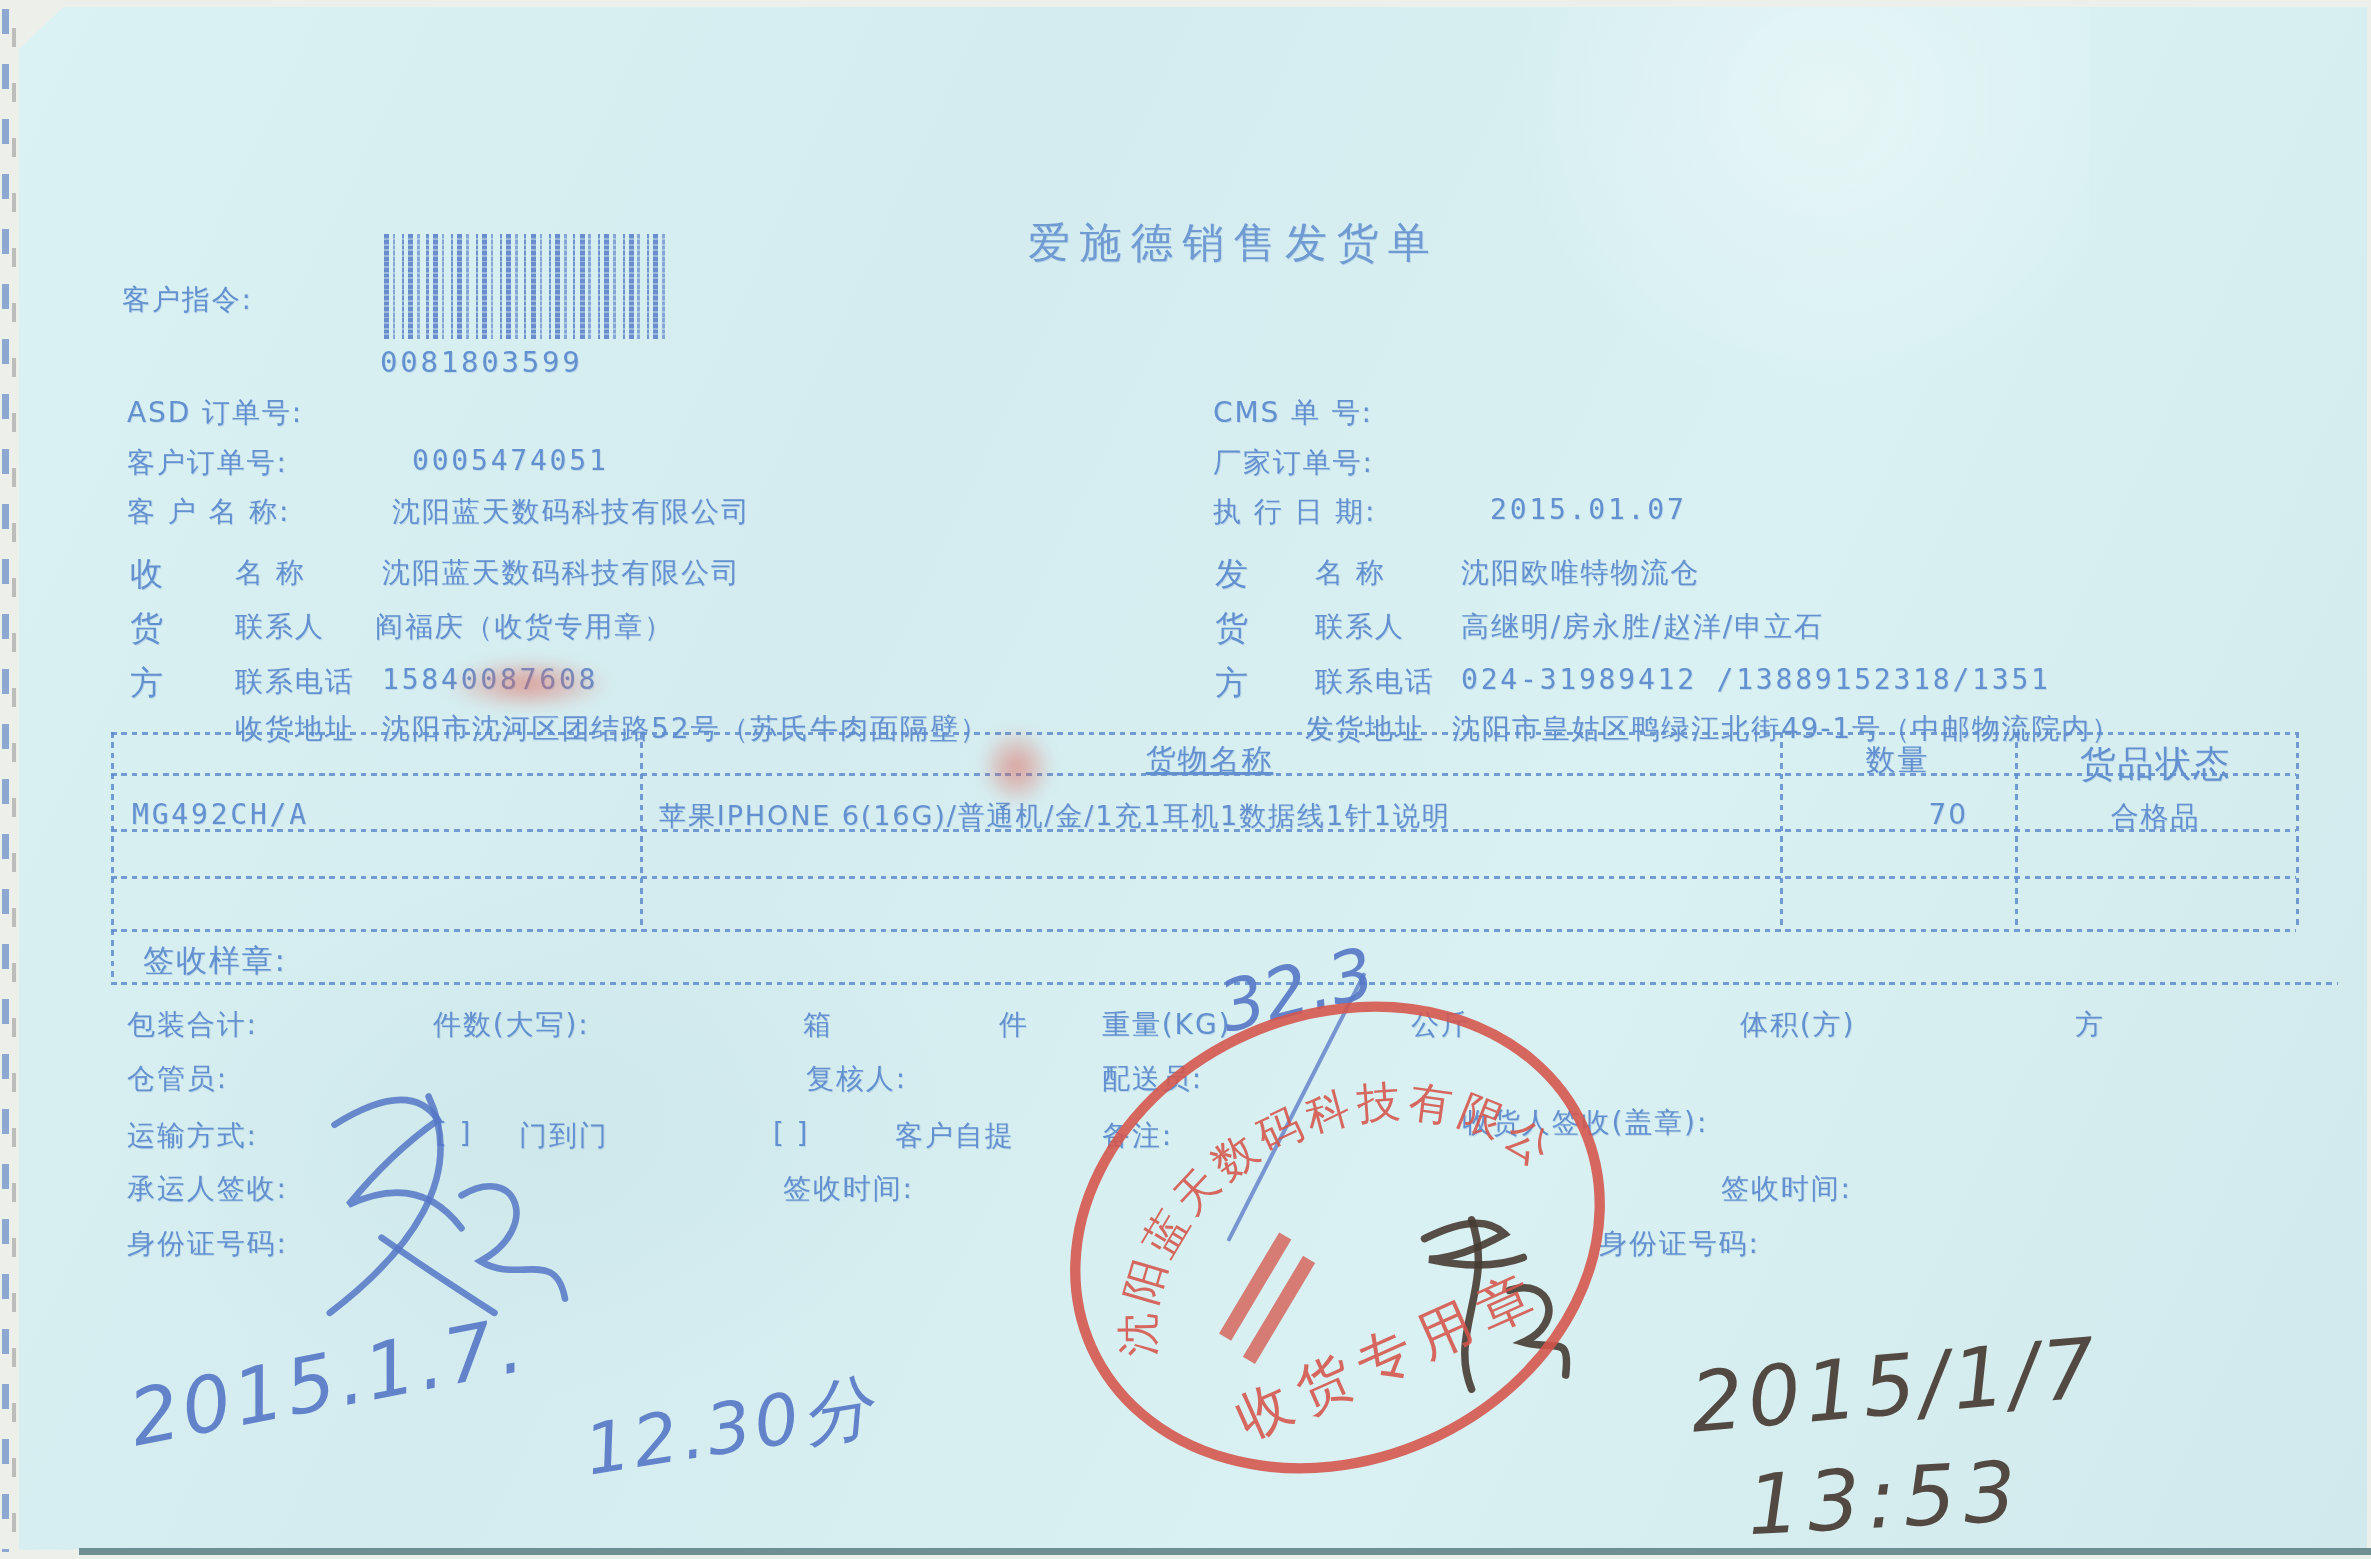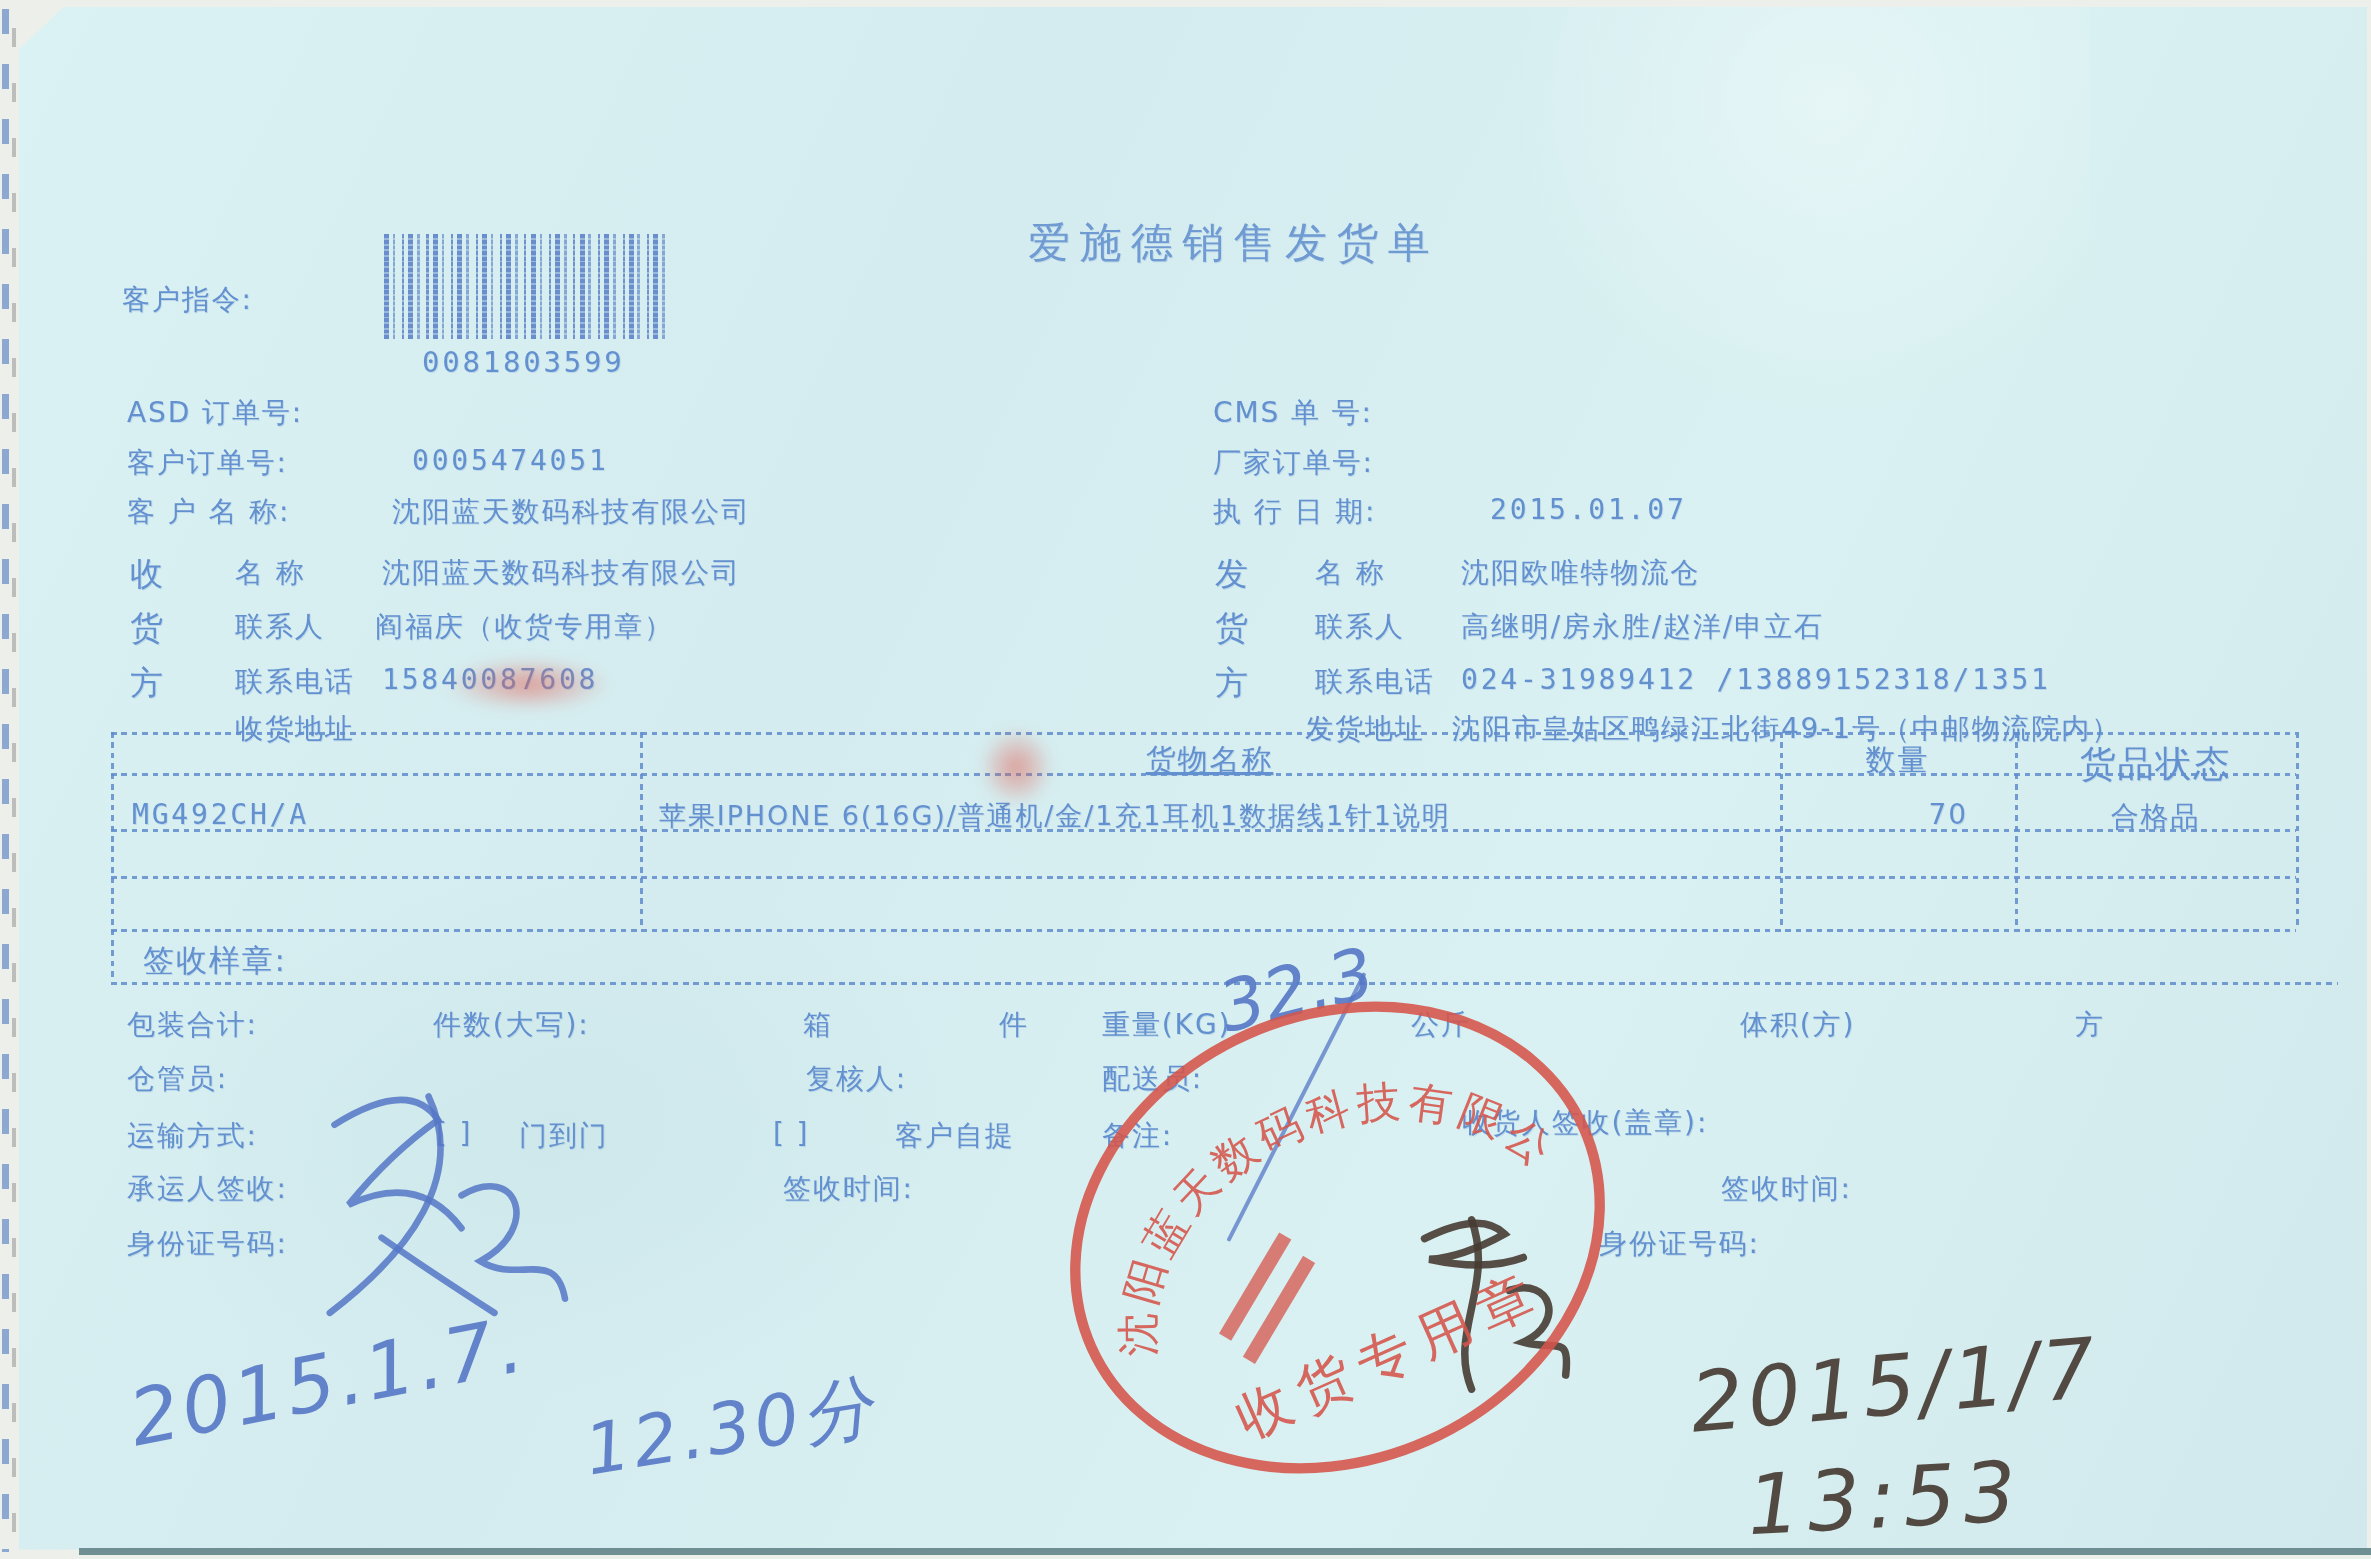--- a/index.html
+++ b/index.html
@@ -47,21 +47,21 @@
 <div class="scan">
   <div class="paper">
     <div class="crease1"></div>
     <div class="crease2"></div>
   </div>
   <div class="perf"></div>
   <div class="perf2"></div>
 
   <div class="p" style="left:122px;top:281px;">客户指令:</div>
   <div class="barcode"></div>
-  <div class="p mono" style="left:380px;top:345px;font-size:29px;margin-left:42px;">0081803599</div>
+  <div class="p mono" style="left:380px;top:345px;font-size:29px;">0081803599</div>
   <div class="p title" style="left:1028px;top:215px;">爱施德销售发货单</div>
 
   <div class="p" style="left:127px;top:394px;">ASD 订单号:</div>
   <div class="p" style="left:1213px;top:394px;">CMS 单 号:</div>
   <div class="p" style="left:127px;top:444px;">客户订单号:</div>
   <div class="p mono" style="left:412px;top:444px;">0005474051</div>
   <div class="p" style="left:1213px;top:444px;">厂家订单号:</div>
   <div class="p" style="left:127px;top:493px;">客 户 名 称:</div>
   <div class="p" style="left:392px;top:493px;">沈阳蓝天数码科技有限公司</div>
   <div class="p" style="left:1213px;top:493px;">执 行 日 期:</div>
@@ -70,20 +70,21 @@
   <div class="p side" style="left:130px;top:552px;">收</div>
   <div class="p side" style="left:130px;top:606px;">货</div>
   <div class="p side" style="left:130px;top:661px;">方</div>
   <div class="p" style="left:235px;top:554px;">名  称</div>
   <div class="p" style="left:382px;top:554px;">沈阳蓝天数码科技有限公司</div>
   <div class="p" style="left:235px;top:608px;">联系人</div>
   <div class="p" style="left:375px;top:608px;">阎福庆（收货专用章）</div>
   <div class="p" style="left:235px;top:663px;">联系电话</div>
   <div class="p mono" style="left:382px;top:663px;">15840087608</div>
   <div class="p" style="left:235px;top:710px;">收货地址</div>
+  <div class="p" style="left:382px;top:710px;">沈阳市沈河区团结路52号（苏氏牛肉面隔壁）</div>
 
   <div class="p side" style="left:1215px;top:552px;">发</div>
   <div class="p side" style="left:1215px;top:606px;">货</div>
   <div class="p side" style="left:1215px;top:661px;">方</div>
   <div class="p" style="left:1315px;top:554px;">名  称</div>
   <div class="p" style="left:1461px;top:554px;">沈阳欧唯特物流仓</div>
   <div class="p" style="left:1315px;top:608px;">联系人</div>
   <div class="p" style="left:1461px;top:608px;">高继明/房永胜/赵洋/申立石</div>
   <div class="p" style="left:1315px;top:663px;">联系电话</div>
   <div class="p mono" style="left:1461px;top:663px;">024-31989412 /13889152318/1351</div>

